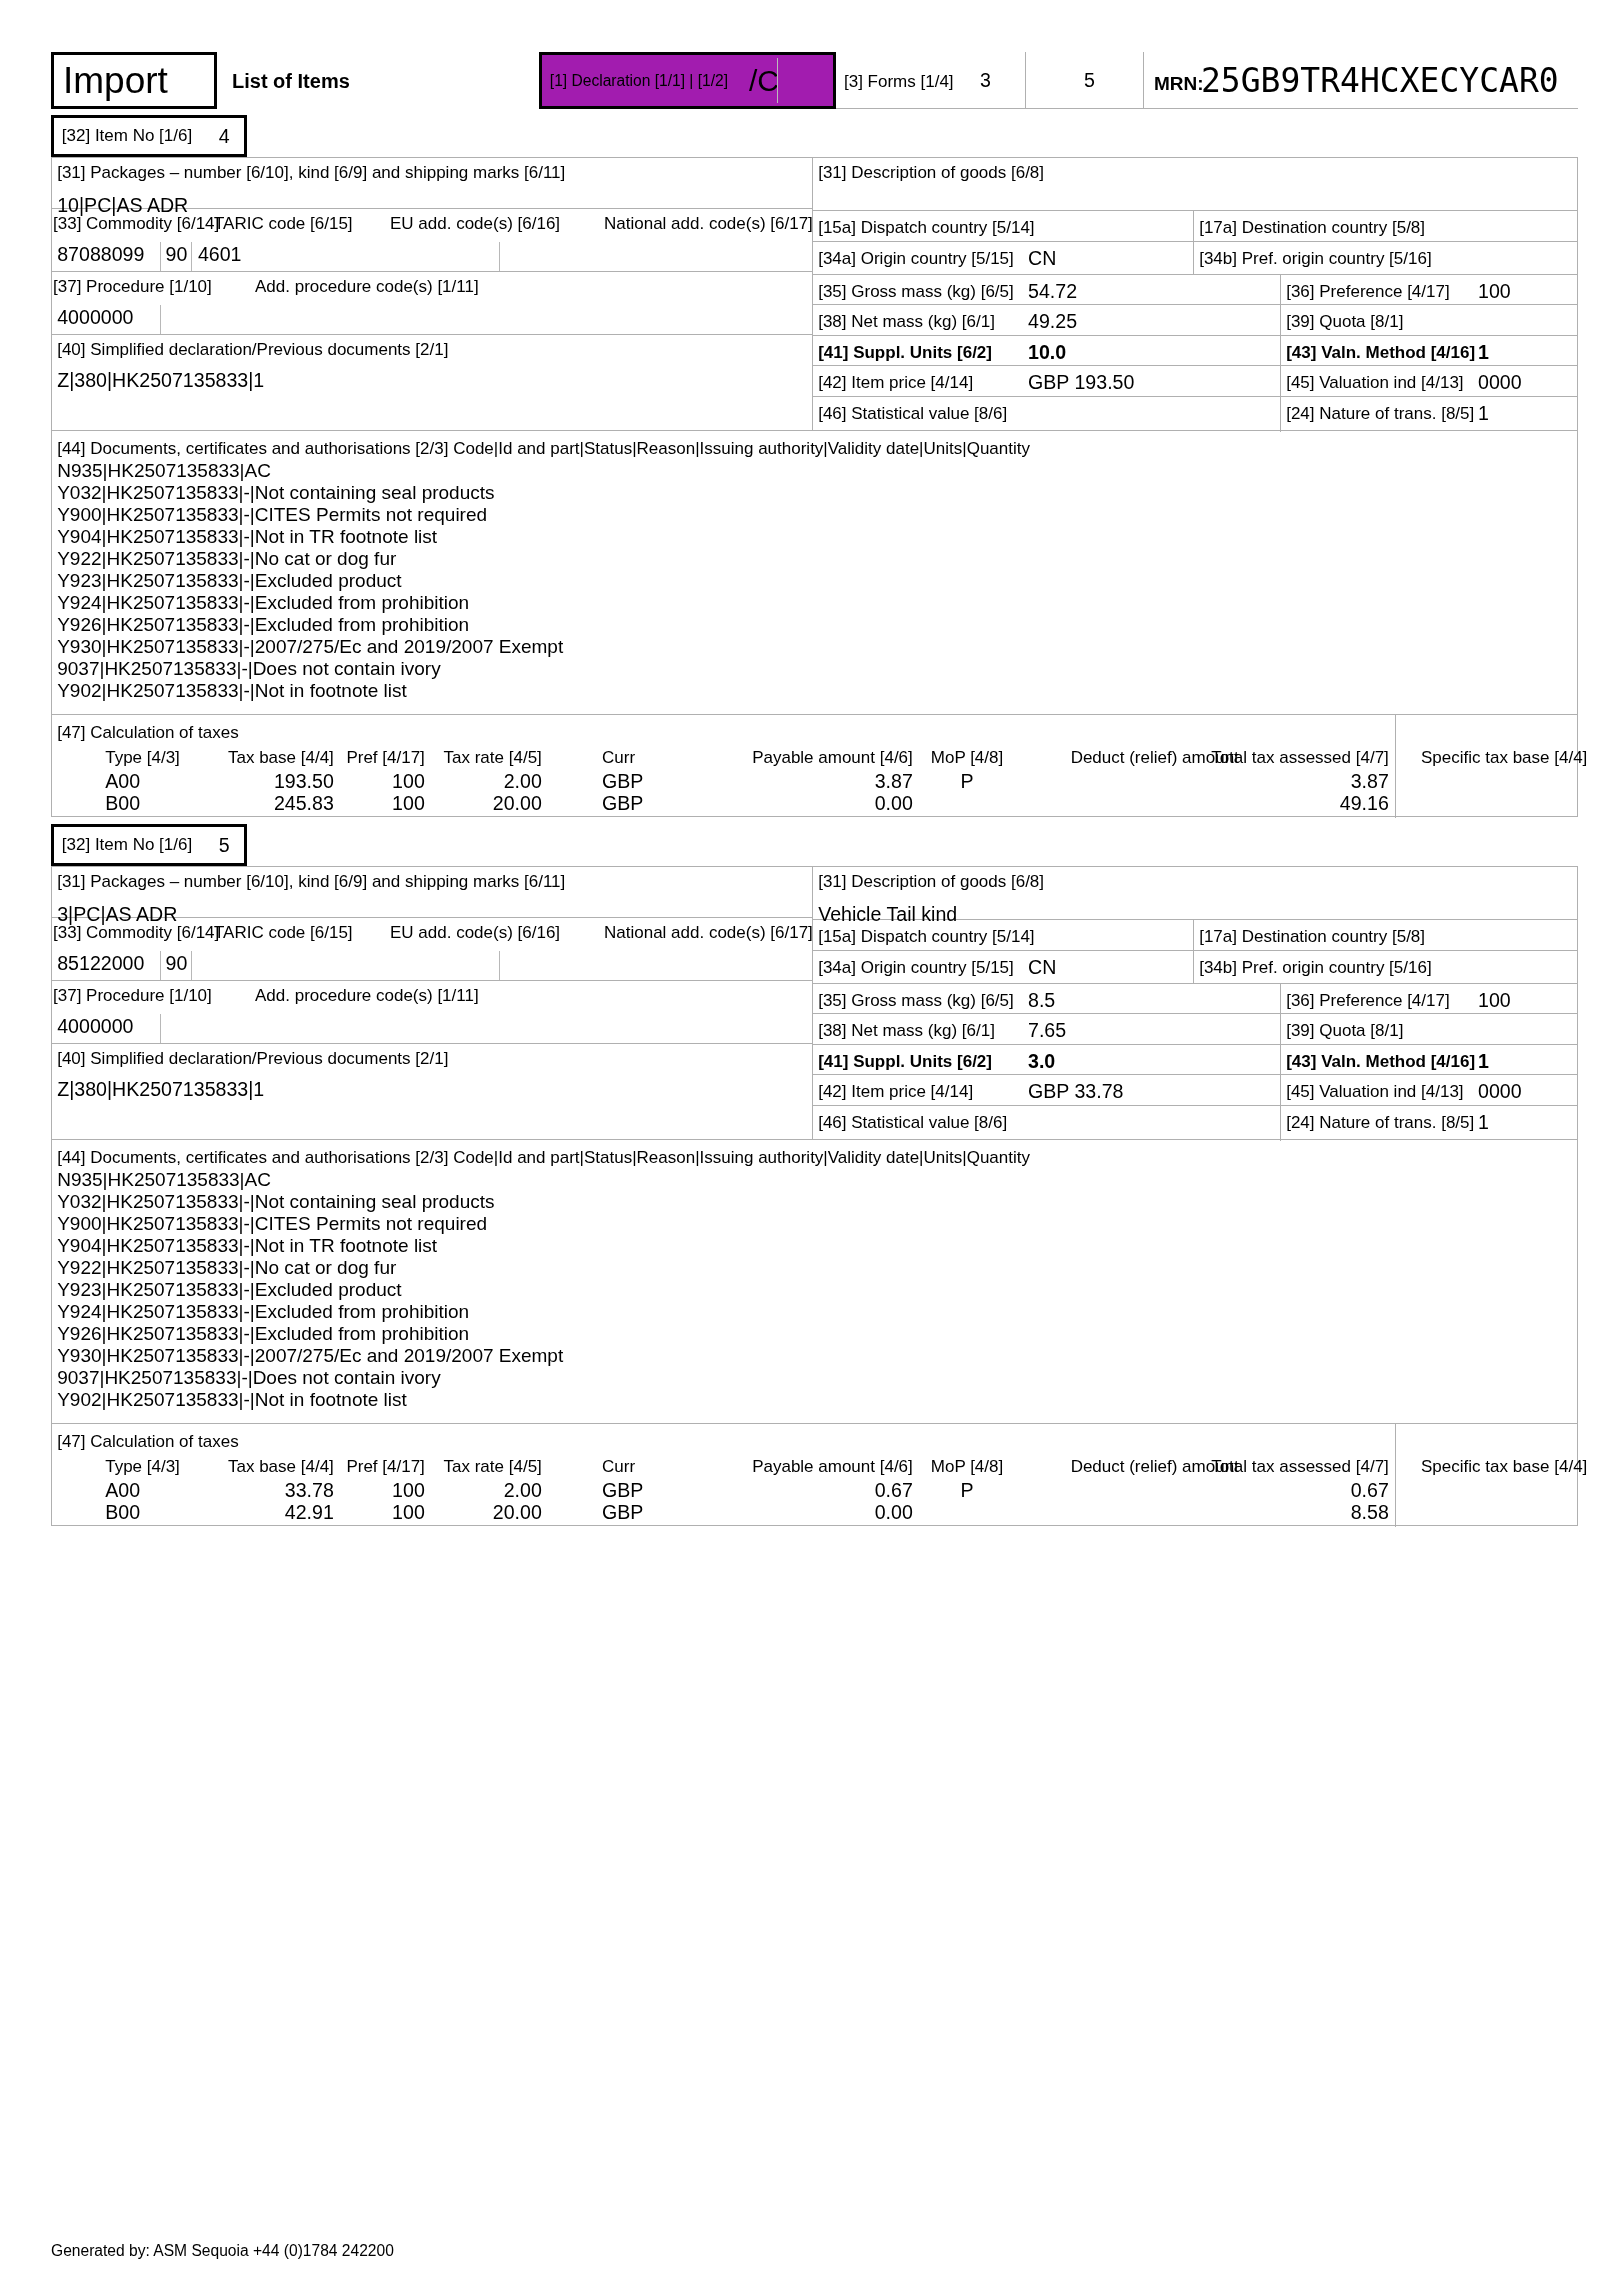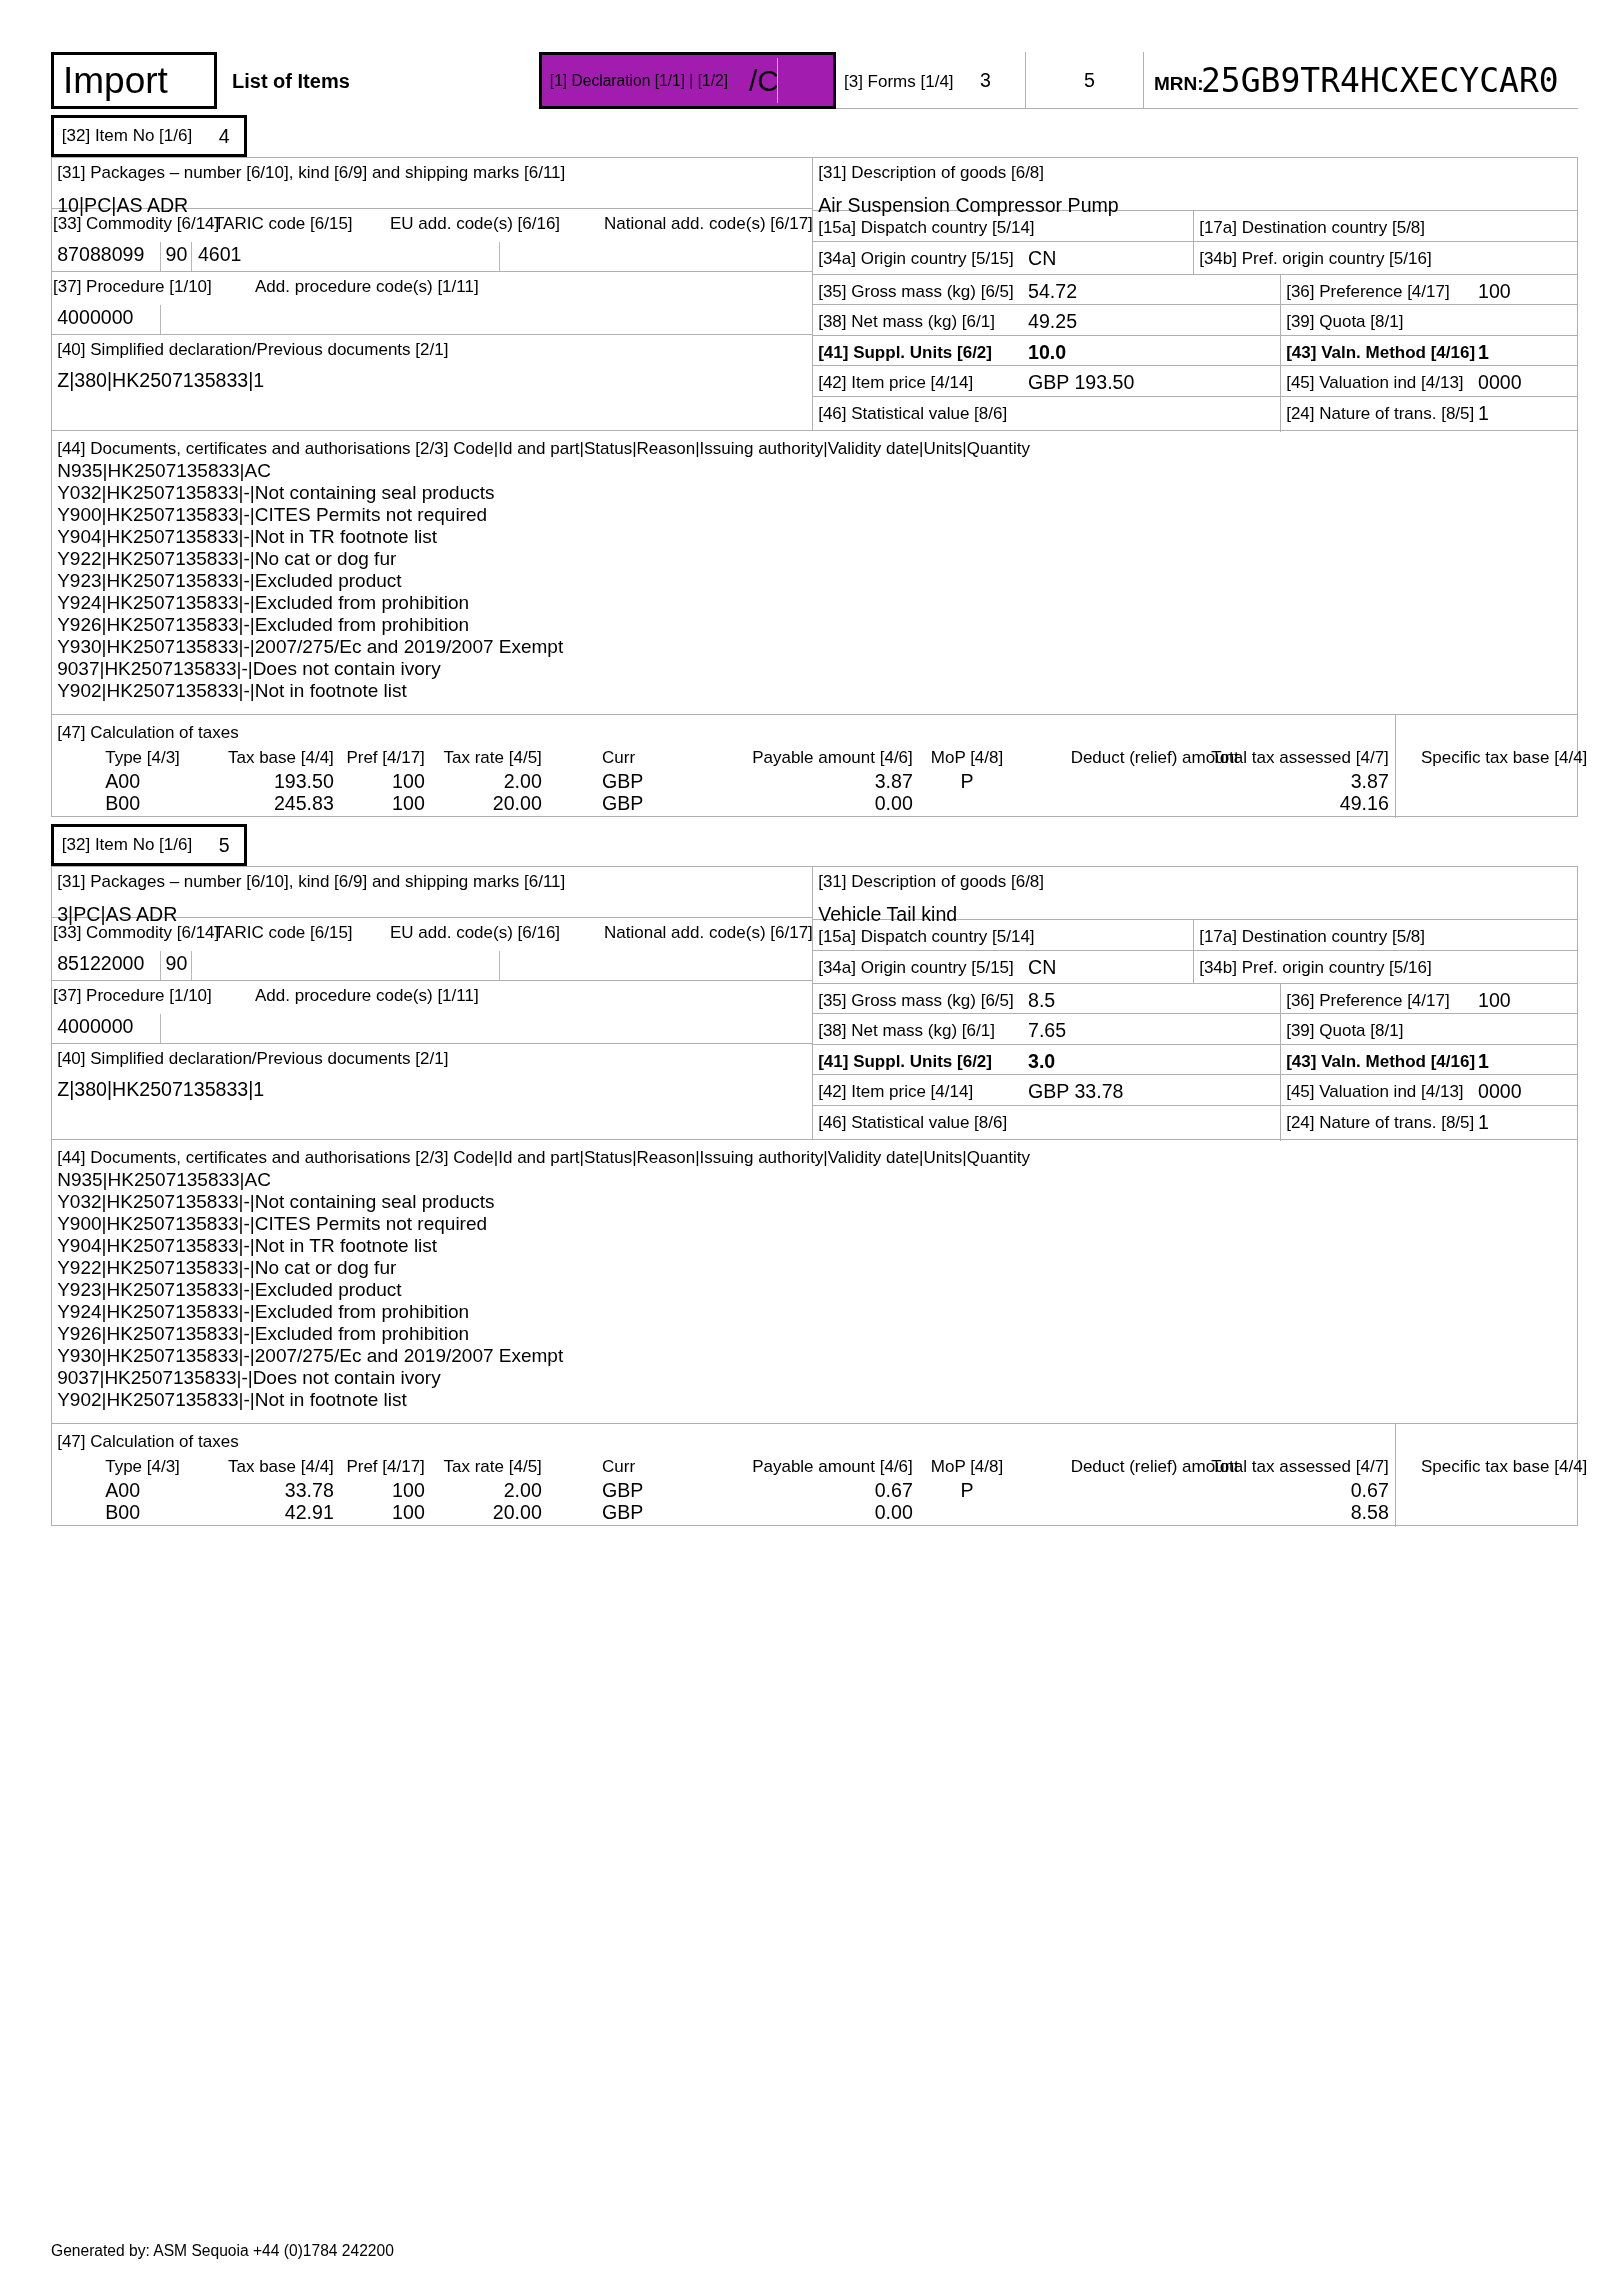--- a/index.html
+++ b/index.html
@@ -146,21 +146,20 @@
           </div>
         </div>
         <div class="lrow l4">
           <div class="lab">[40] Simplified declaration/Previous documents [2/1]</div>
           <div class="val" style="margin-top:9px">Z|380|HK2507135833|1</div>
         </div>
       </div>
       <div class="rcol">
         <div class="rr r1">
           <div class="lab">[31] Description of goods [6/8]</div>
-          <div class="val vgap">Air Suspension Compressor Pump</div>
         </div>
         <div class="rr r2">
           <div class="half hl">
             <span class="lab">[15a] Dispatch country [5/14]</span>
             <span class="val va"></span>
           </div>
           <div class="half hr">
             <span class="lab">[17a] Destination country [5/8]</span>
             <span class="val va"></span>
           </div>

